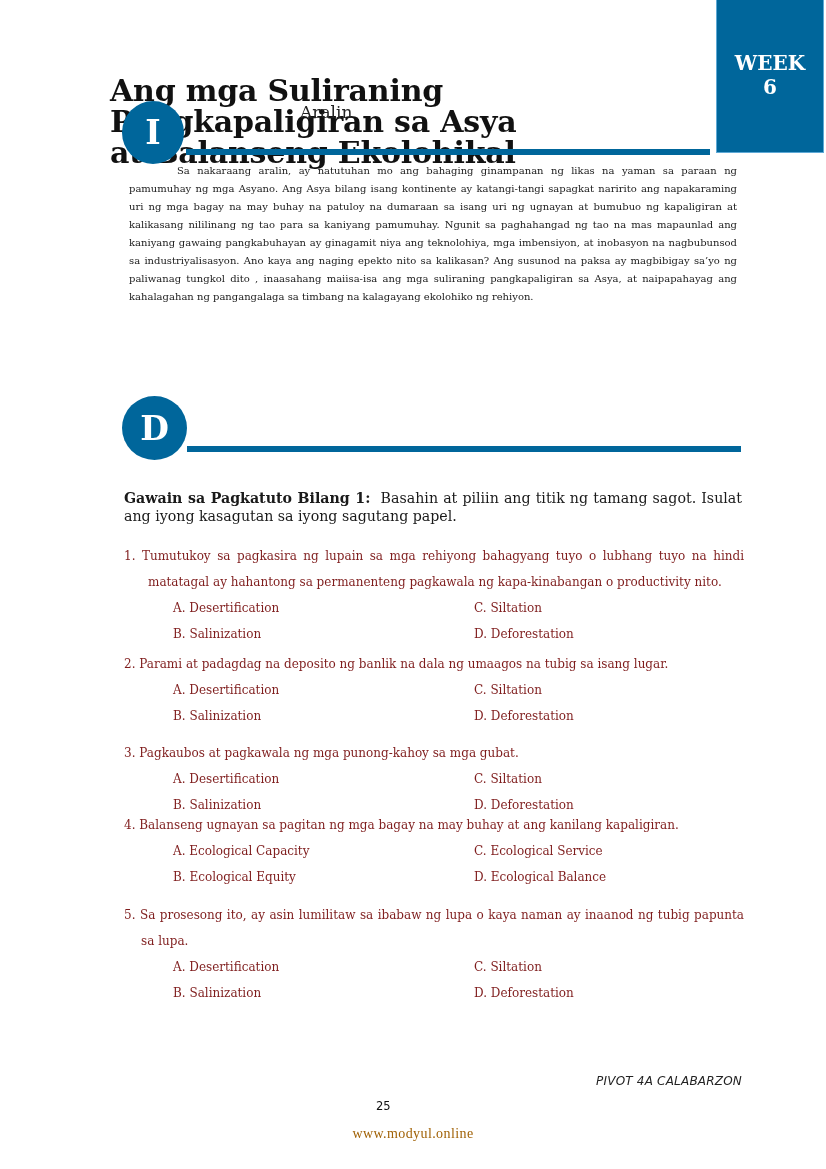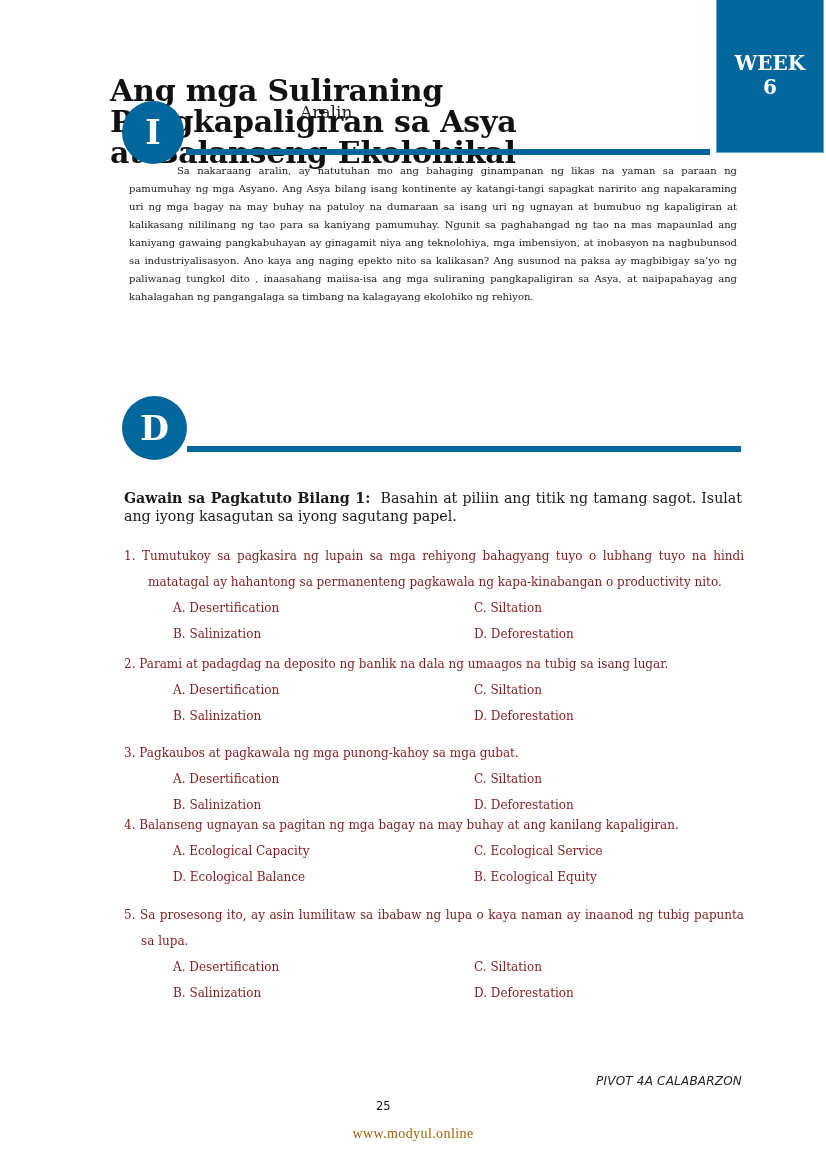--- a/index.html
+++ b/index.html
@@ -113,22 +113,22 @@
     <span>B. Salinization</span>
     <span>D. Deforestation</span>
   </div>
 </div>
 
 <div class="abs q q4 tight">
   <div class="stem"><span>4.</span> <span>Balanseng ugnayan sa pagitan ng mga bagay na may buhay at ang kanilang kapaligiran.</span></div>
   <div class="opts">
     <span>A. Ecological Capacity</span>
     <span>C. Ecological Service</span>
+    <span>B. Ecological Equity</span>
     <span>D. Ecological Balance</span>
-    <span>B. Ecological Equity</span>
   </div>
 </div>
 
 <div class="abs q q5 tight">
   <div class="stem"><span>5.</span> <span>Sa prosesong ito, ay asin lumilitaw sa ibabaw ng lupa o kaya naman ay inaanod ng tubig papunta sa lupa.</span></div>
   <div class="opts">
     <span>A. Desertification</span>
     <span>C. Siltation</span>
     <span>B. Salinization</span>
     <span>D. Deforestation</span>

